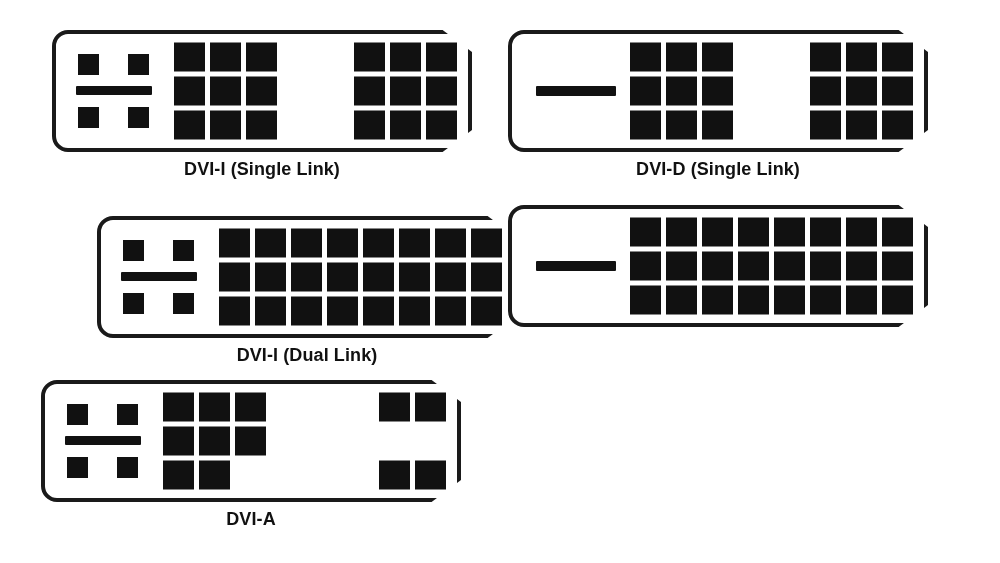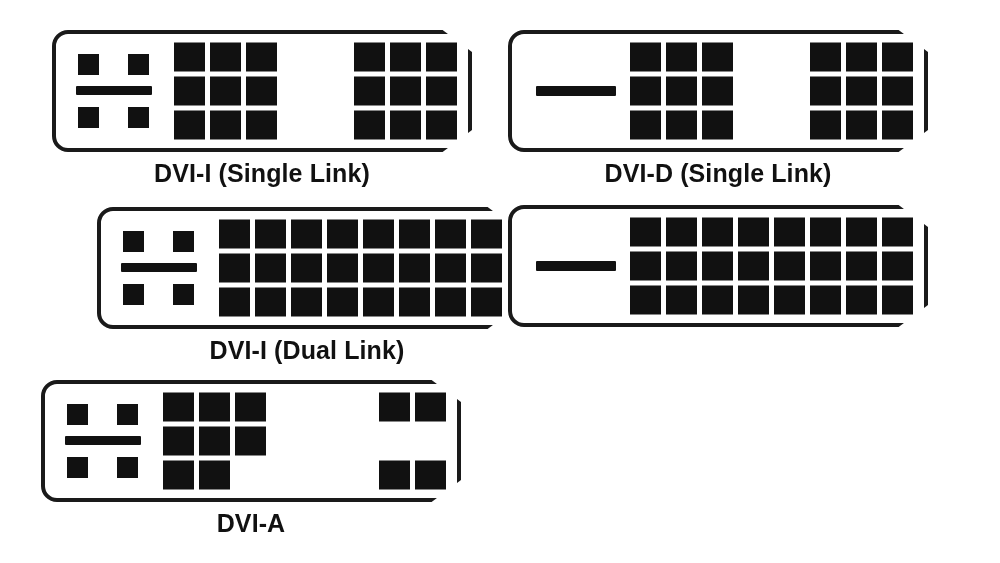--- a/index.html
+++ b/index.html
@@ -119,21 +119,21 @@
     background: transparent;
   }
 
   
   .caption {
     margin-top: 7px;
     width: 420px;
     text-align: center;
     font-family: "Liberation Sans", sans-serif;
     font-weight: bold;
-    font-size: 25px;
+    font-size: 18px;
     letter-spacing: 0.1px;
     color: #111111;
     white-space: nowrap;
   }
 </style>
 </head>
 <body>
 
 <div id="diagram">
     <div class="connector-cell" style="left: 52px; top: 30px;">
@@ -203,21 +203,21 @@
             <div class="pin empty"></div>
             <div class="pin empty"></div>
             <div class="pin"></div>
             <div class="pin"></div>
             <div class="pin"></div>
           </div>
         </div>
       </div>
       <div class="caption">DVI-D (Single Link)</div>
     </div>
-    <div class="connector-cell" style="left: 52px; top: 207px; padding-left: 45px;">
+    <div class="connector-cell" style="left: 52px; top: 216px; padding-left: 45px;">
       <div class="shell">
         <div class="shell-inner">
           <div class="analog">
             <div class="sq tl"></div>
             <div class="sq tr"></div>
             <div class="sq bl"></div>
             <div class="sq br"></div>
             <div class="blade"></div>
           </div>
           <div class="pingrid">

